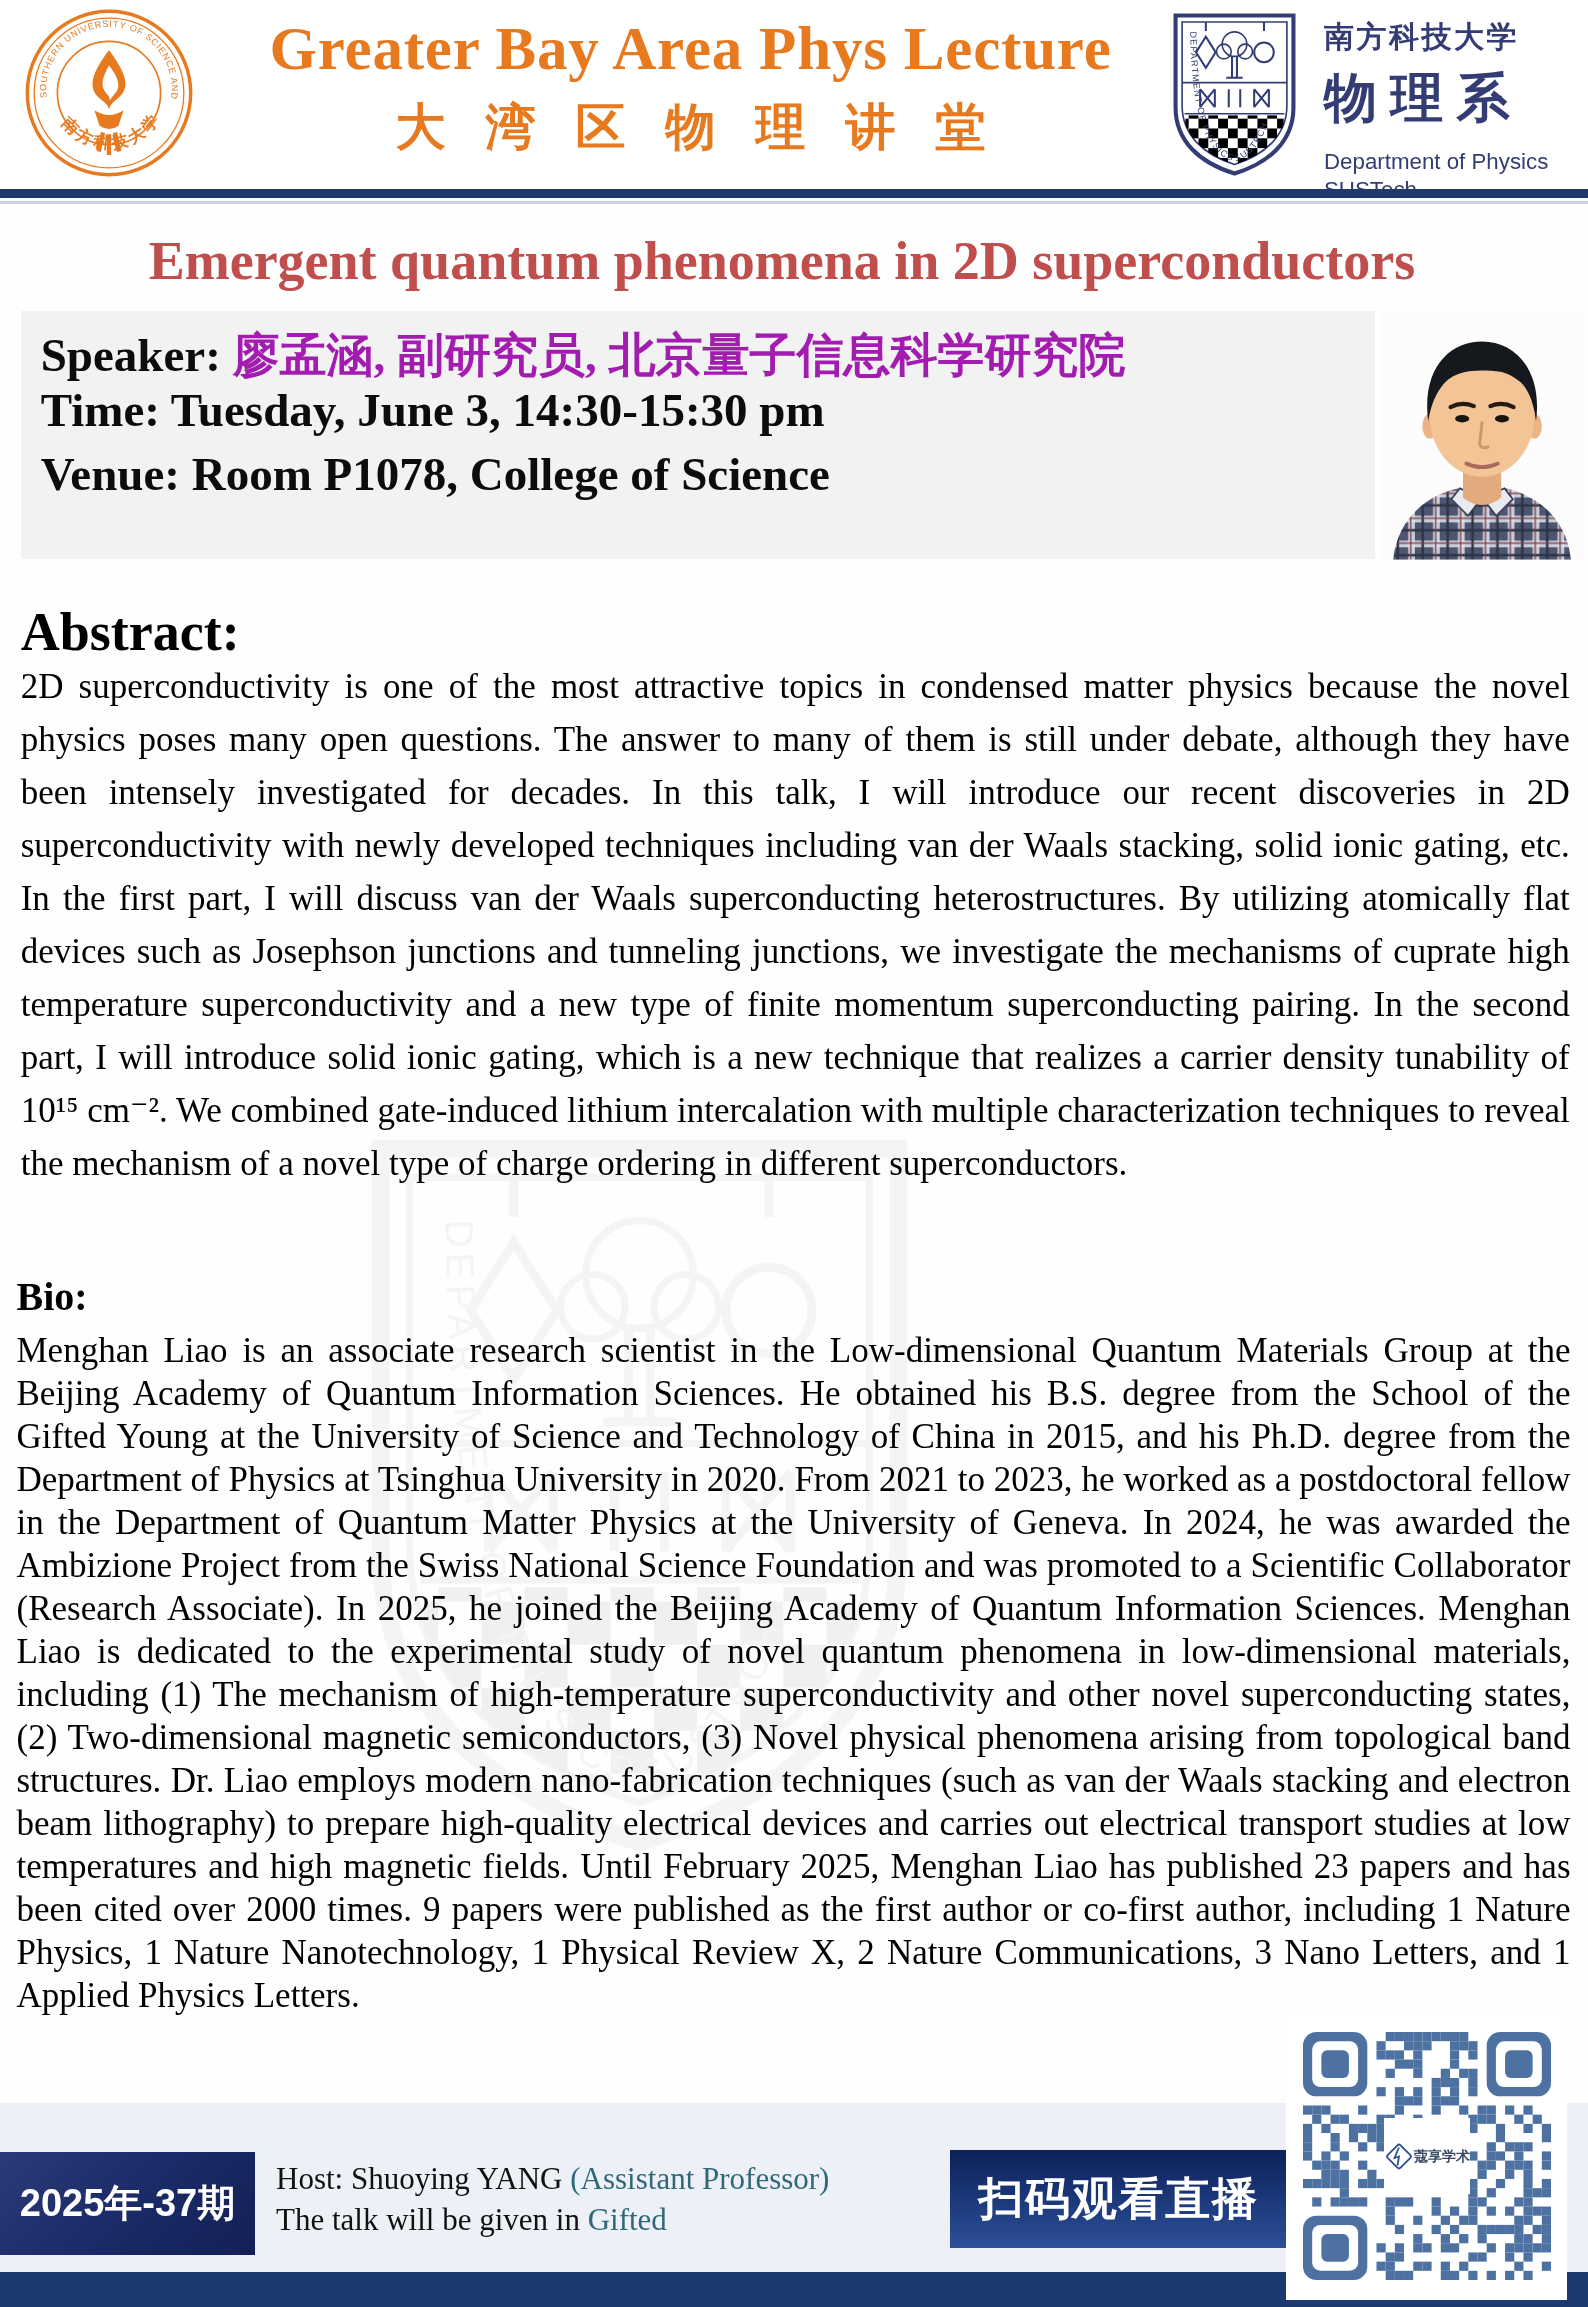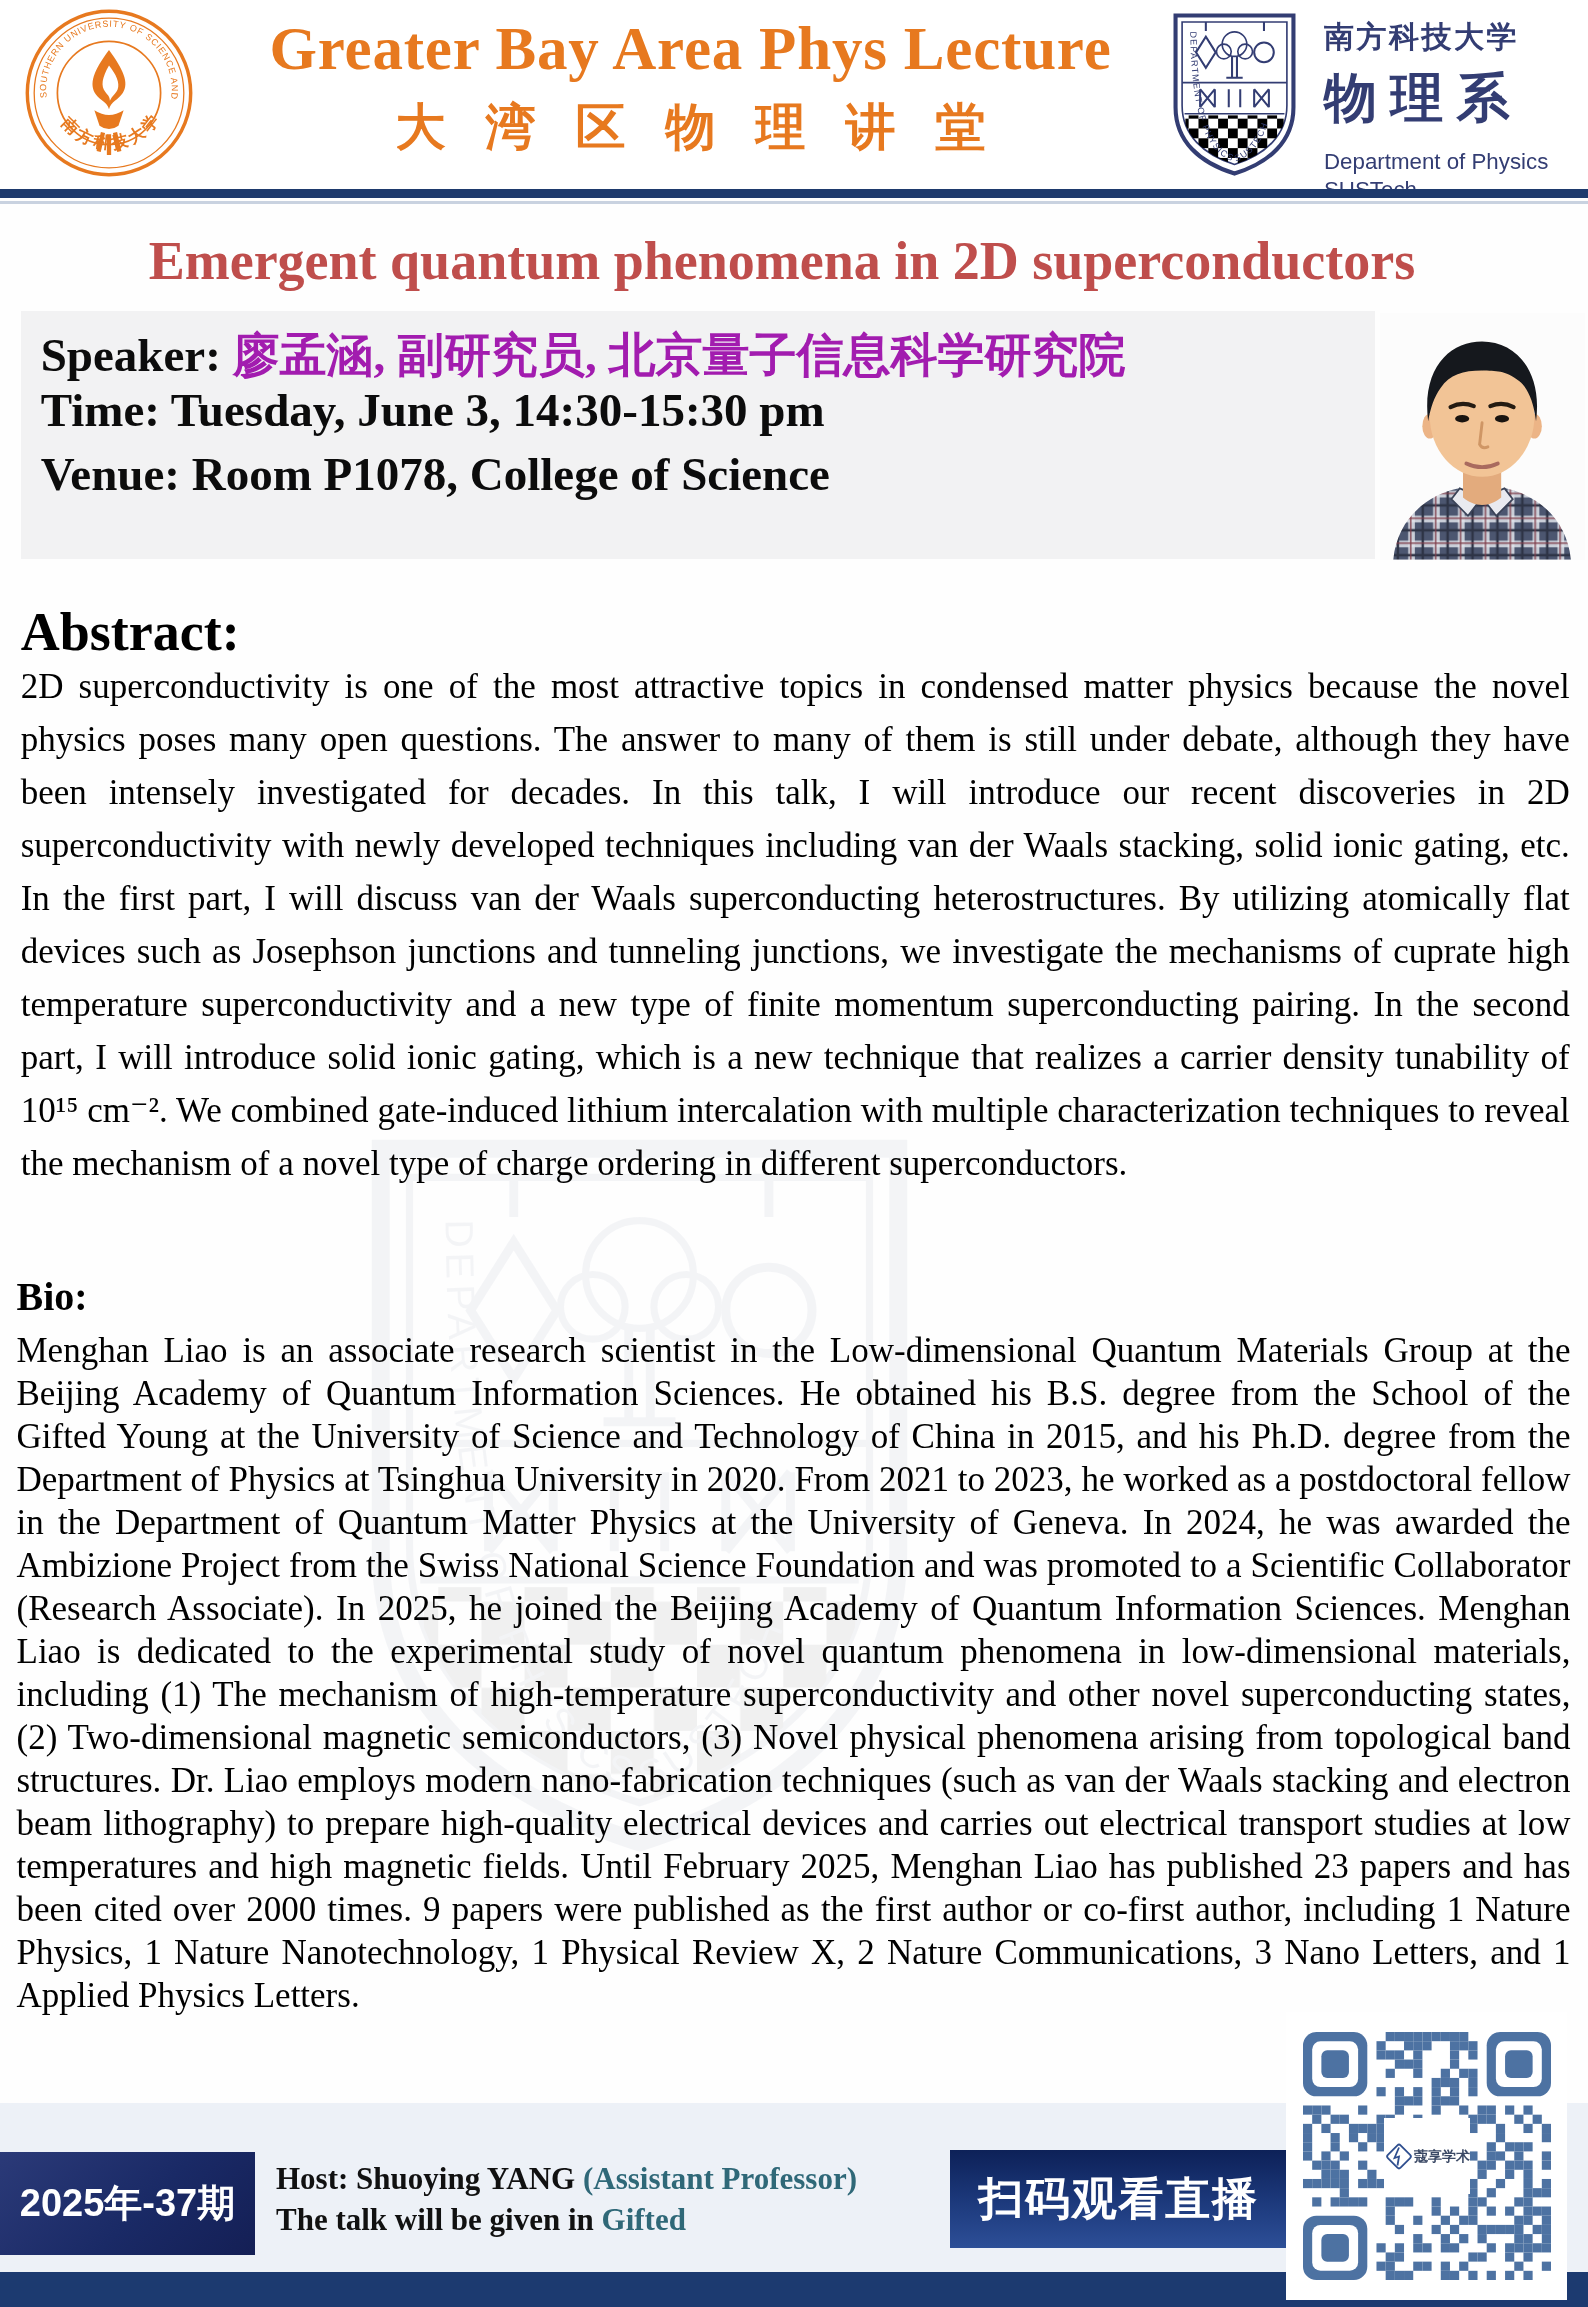--- a/index.html
+++ b/index.html
@@ -47,21 +47,21 @@
   
   .watermark{position:absolute;left:352px;top:1084px;width:575px;height:823px;color:#41507a;
              opacity:0.05;z-index:0;pointer-events:none;}
 
   
   .footer-band{position:absolute;left:0;top:2103px;width:1589px;height:170px;background:#EDF1F7;}
   .issue-box{position:absolute;left:0;top:2152px;width:255px;height:103px;
              background:linear-gradient(135deg,#2B3A78 0%,#1A2A66 55%,#141F55 100%);
              color:#fff;display:flex;align-items:center;justify-content:center;
              font-family:"Liberation Sans","DejaVu Sans",sans-serif;font-size:38px;font-weight:bold;}
-  .host-block{position:absolute;left:276px;top:2158px;font-size:31px;font-weight:bold;color:#111;line-height:41px;}
+  .host-block{position:absolute;left:276px;top:2158px;font-size:31px;font-weight:normal;color:#111;line-height:41px;}
   .accent-teal{color:#2F6878;}
   .live-button{position:absolute;left:950px;top:2150px;width:337px;height:98px;border:none;cursor:pointer;
                background:linear-gradient(180deg,#0D2158 0%,#1D3A7D 55%,#2D4F97 100%);
                color:#fff;font-size:45px;font-weight:bold;letter-spacing:1.7px;
                display:flex;align-items:center;justify-content:center;
                font-family:Liberation Serif, serif;}
   .bottom-bar{position:absolute;left:0;top:2272px;width:1589px;height:35px;background:#1C3A70;z-index:1;}
   .qr-box{position:absolute;left:1286px;top:2012px;width:281px;height:288px;background:#fff;z-index:3;}
   .qr-svg{position:absolute;left:16.5px;top:20px;width:248px;height:248px;}
   .qr-logo{position:absolute;left:98px;top:106px;width:86px;height:76px;background:#fff;

